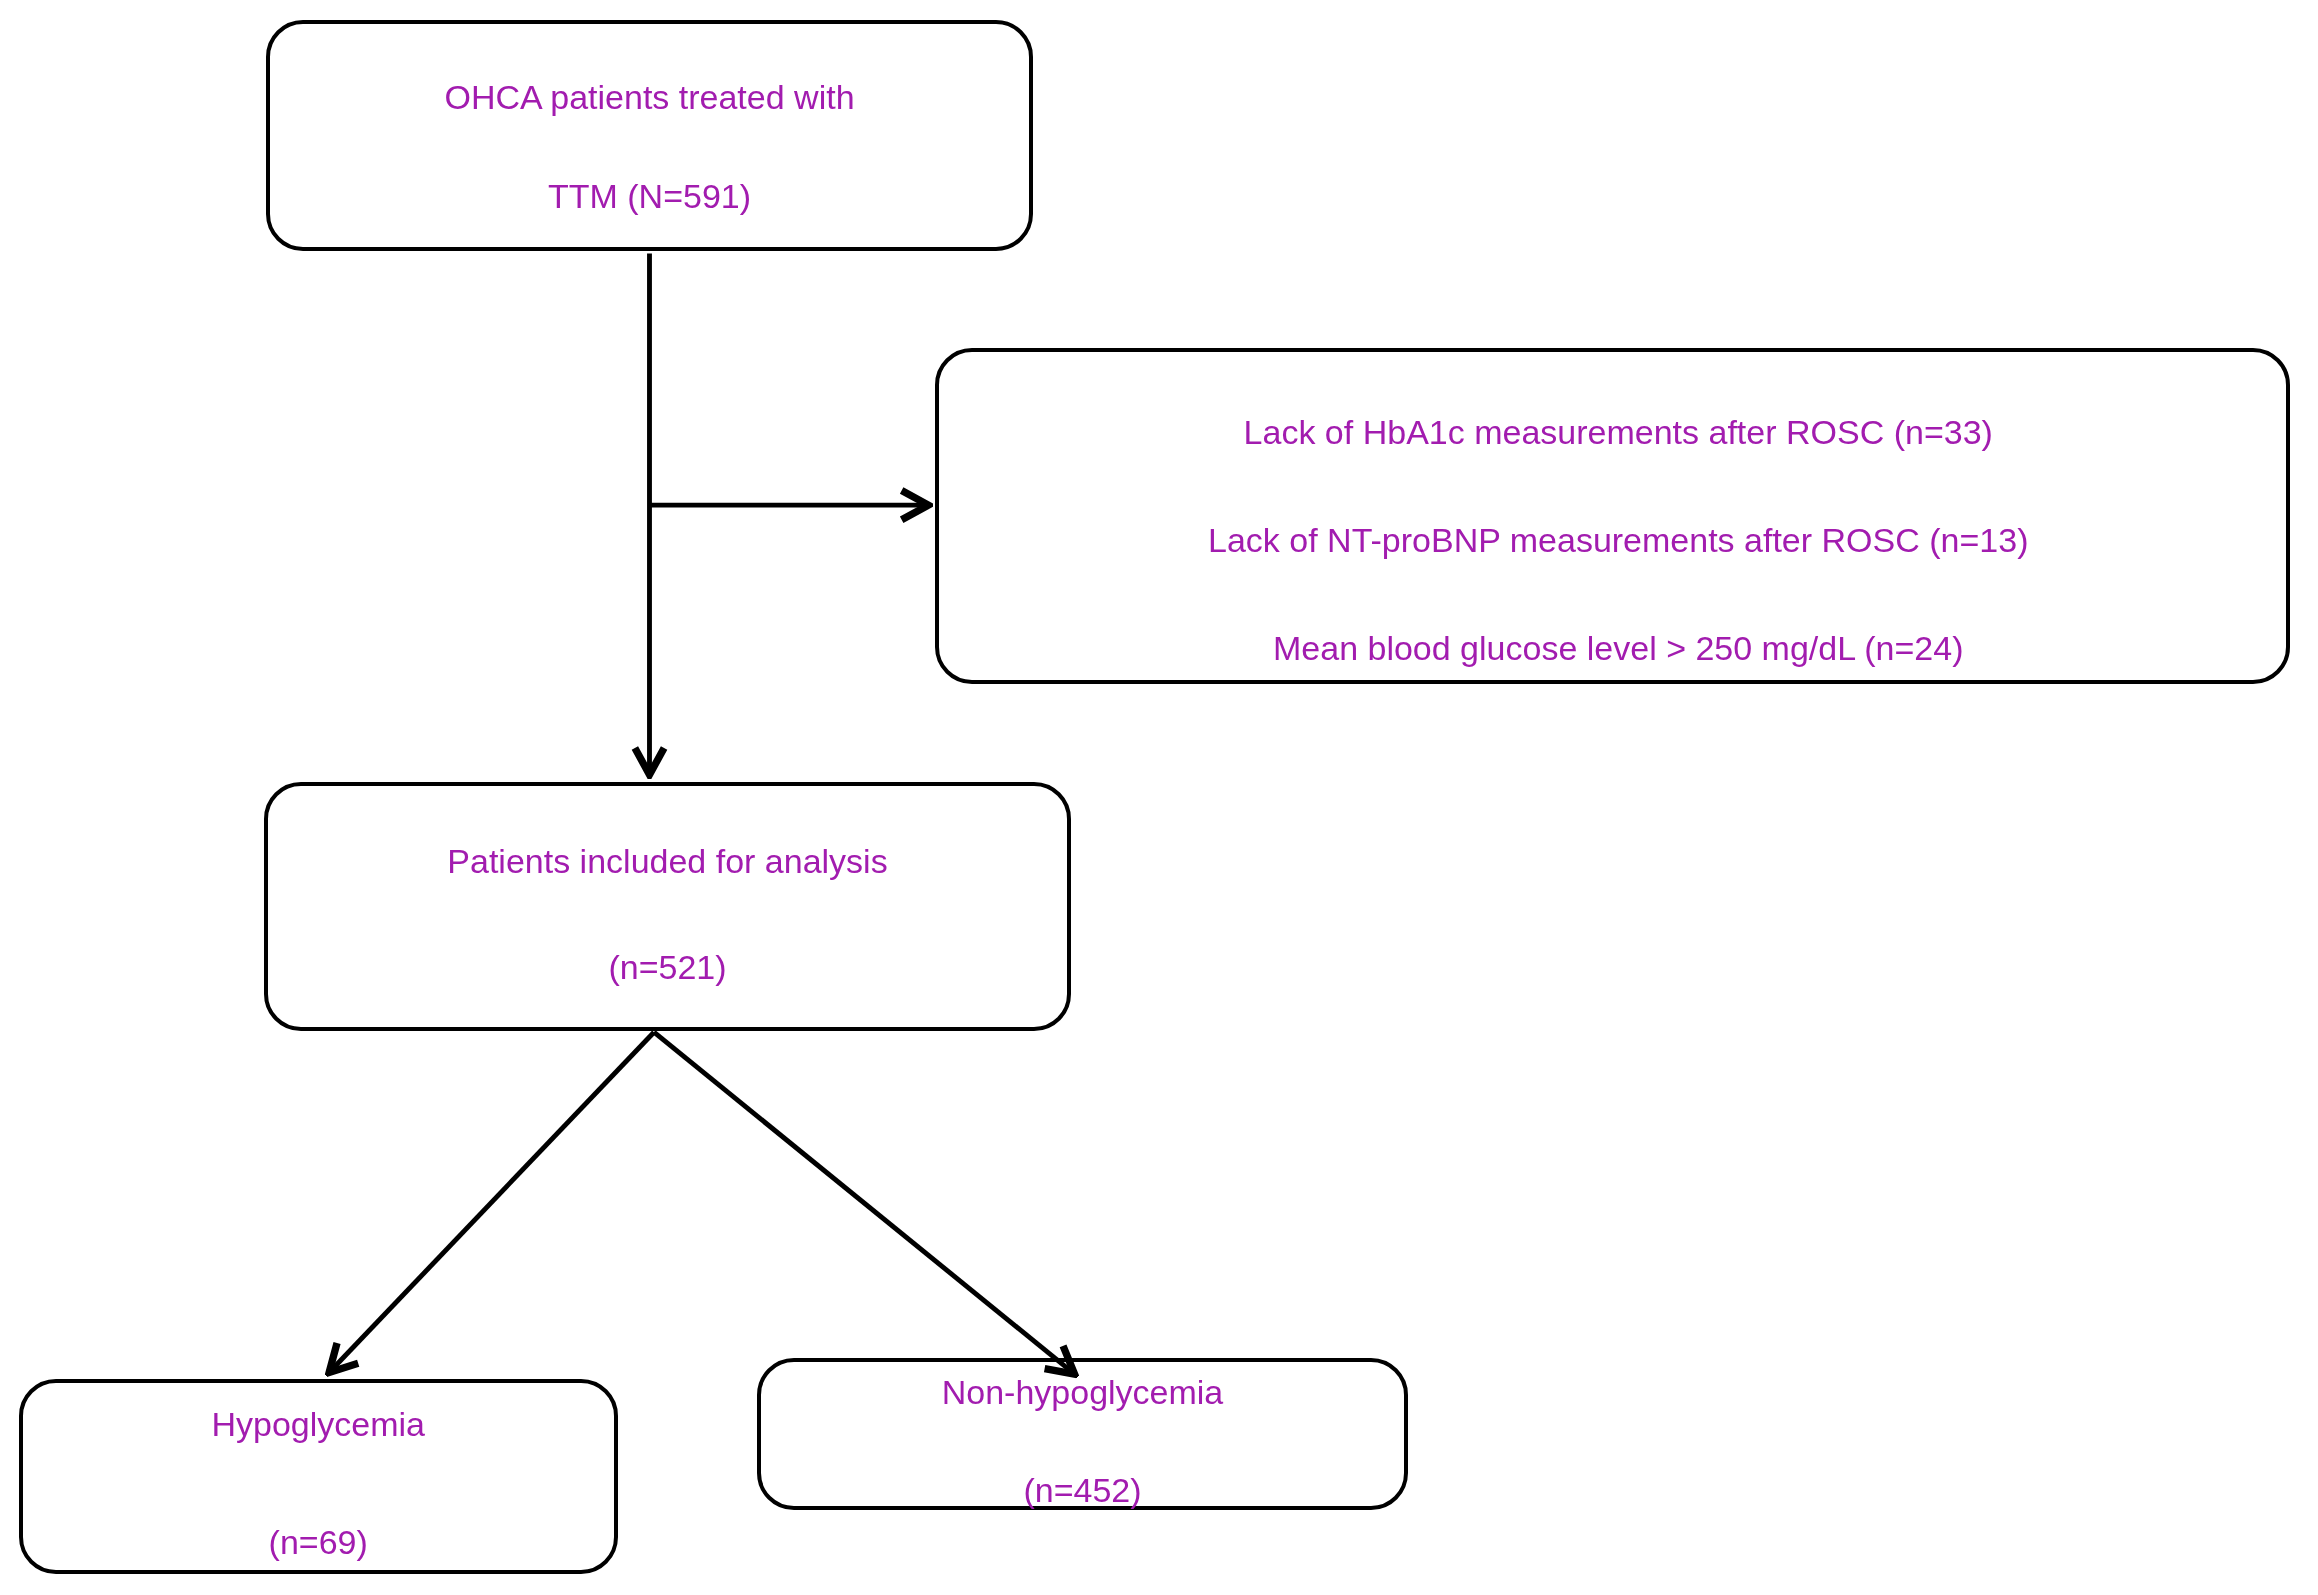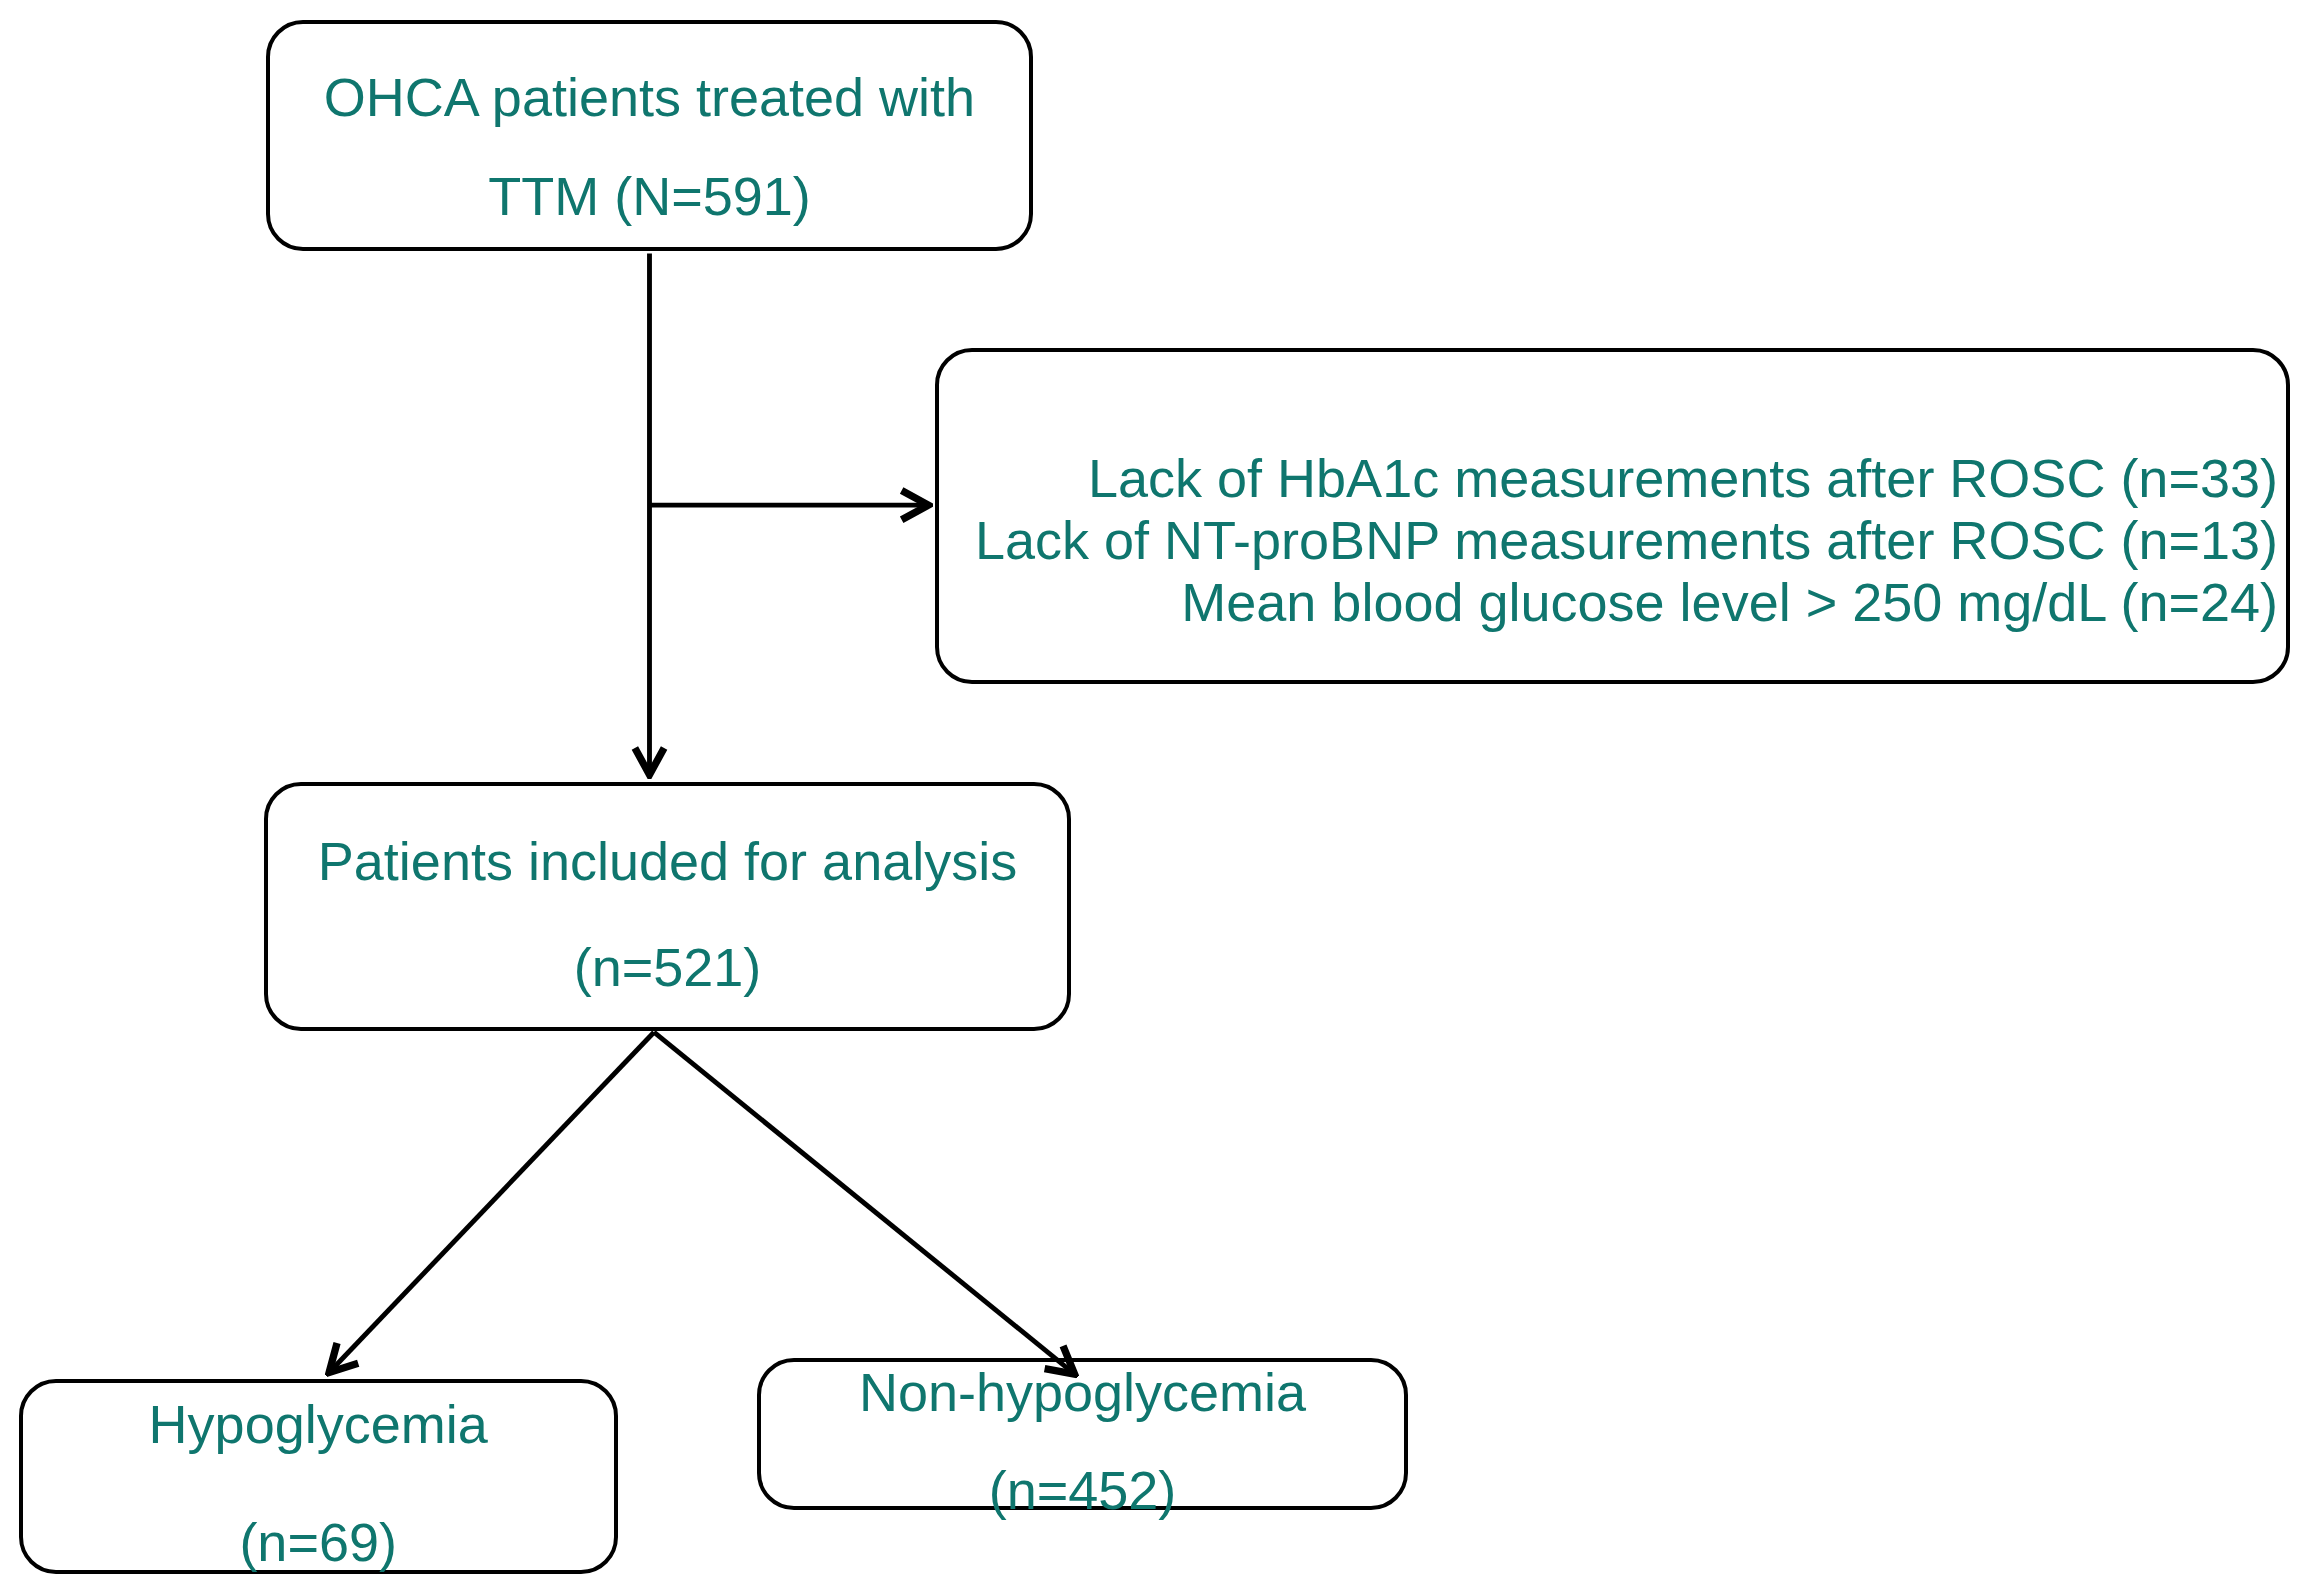--- a/index.html
+++ b/index.html
@@ -22,28 +22,28 @@
     background: #ffffff;
     border: 4.9px solid #000000;
     border-radius: 37px;
     display: flex;
     flex-direction: column;
     justify-content: center;
     align-items: center;
     z-index: 1;
   }
   .node .line {
-    font-size: 54px;
+    font-size: 34px;
     line-height: 62px;
     white-space: nowrap;
-    color: #0f766e;
+    color: #a21caf;
   }
   .node-ohca        { left: 266px;  top: 20px;   width: 767px;  height: 231px; gap: 37px; padding-top: 21px; }
-  .node-exclusions  { left: 935px; top: 348px;  width: 1355px; height: 336px; padding-top: 47px;
-                      align-items: flex-end; padding-left: 19.5px; padding-right: 8px; }
+  .node-exclusions  { left: 935px; top: 348px;  width: 1355px; height: 336px; gap: 46px; padding-top: 47px;
+                      align-items: center; padding-left: 19.5px; padding-right: 8px; }
   .node-included    { left: 264px;  top: 782px;  width: 807px;  height: 249px; gap: 44px; padding-top: 14.6px; }
   .node-hypo        { left: 18.7px;   top: 1379px; width: 599px;  height: 195px; gap: 56px; padding-top: 13px; }
   .node-nonhypo     { left: 757px;  top: 1358px; width: 651px;  height: 152px; gap: 36px; padding-top: 13px; align-items: center; }
   .arrow-layer {
     position: absolute;
     left: 0; top: 0;
     width: 2319px;
     height: 1595px;
     z-index: 2;
     pointer-events: none;

